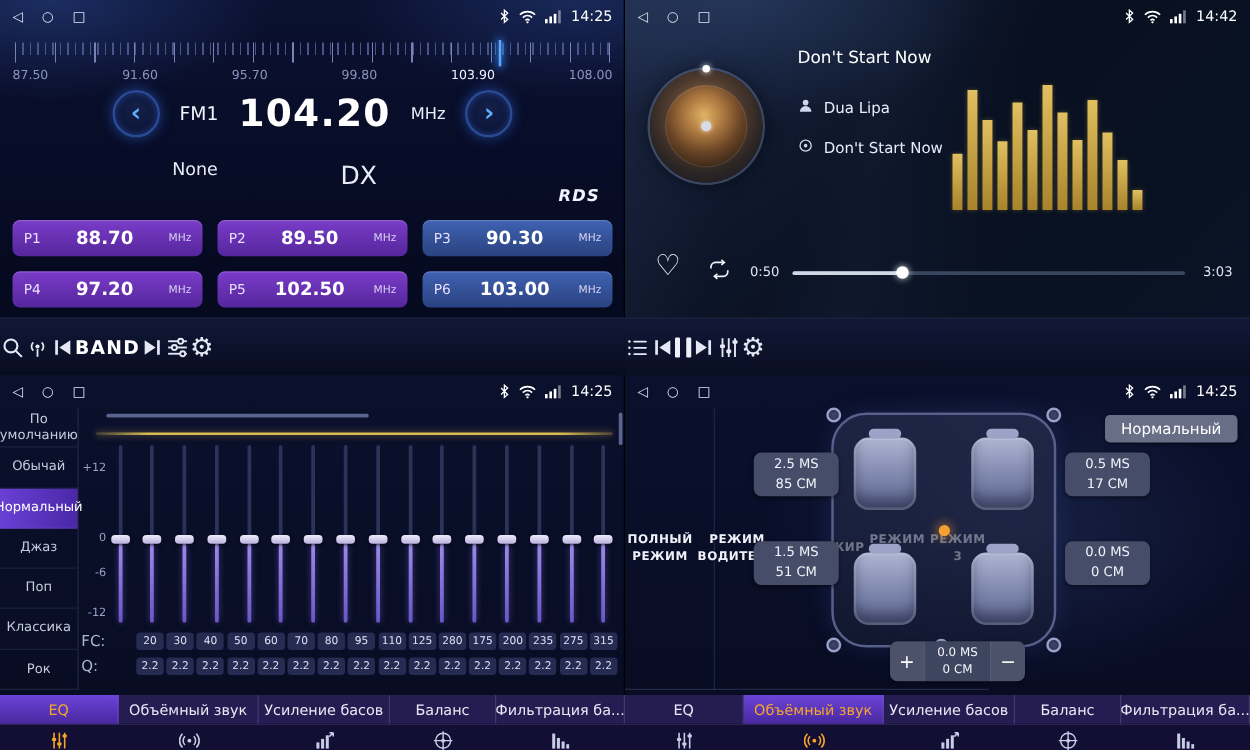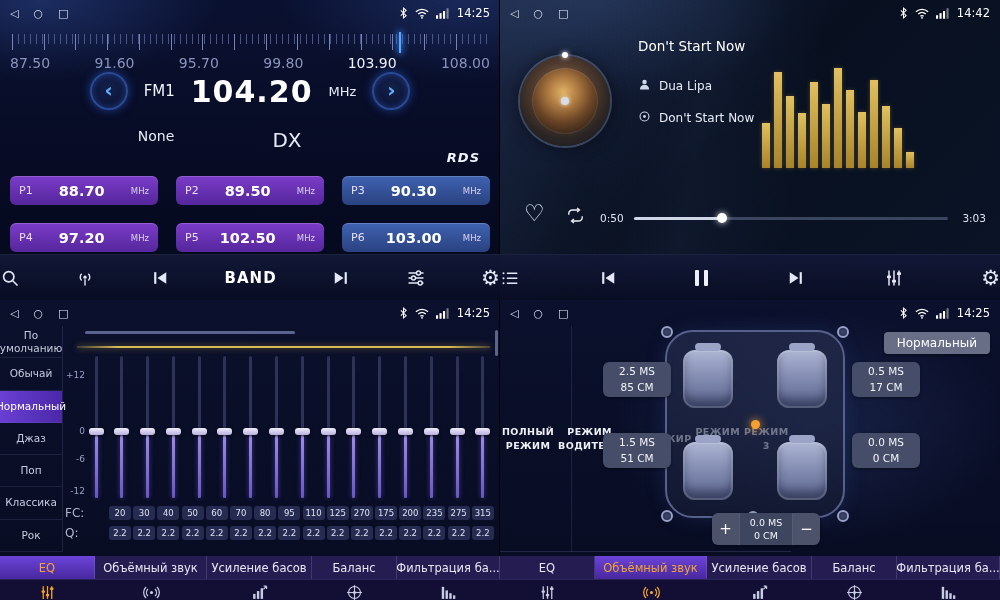--- a/index.html
+++ b/index.html
@@ -19,37 +19,37 @@
 .player-p{background:radial-gradient(ellipse 70% 60% at 20% 0%,rgba(90,130,200,.22),transparent 55%),linear-gradient(135deg,#0e1832 0%,#081020 45%,#0a1426 100%)}
 .player-p::before{content:"";position:absolute;inset:0;background:linear-gradient(115deg,rgba(150,180,240,.10) 0%,transparent 35%),linear-gradient(100deg,transparent 20%,rgba(120,150,220,.06) 40%,transparent 60%);pointer-events:none}
 .eq-p{background:linear-gradient(180deg,#0b102c 0%,#080c22 100%)}
 .sur-p{background:radial-gradient(ellipse 55% 55% at 62% 42%,rgba(60,85,150,.28),transparent 72%),linear-gradient(180deg,#0b102c,#080c22)}
 
 
 .ruler{position:absolute;left:0;right:0;top:30px;height:42px;cursor:pointer}
 .ticks1{position:absolute;left:12px;right:12px;top:4px;height:10px;background:repeating-linear-gradient(90deg,#49558a 0 1px,transparent 1px 6px)}
 .ticks2{position:absolute;left:12px;right:12px;top:4px;height:16px;background:repeating-linear-gradient(90deg,#7683b6 0 1px,transparent 1px 31.7px)}
 .rmarker{position:absolute;left:399px;top:2px;width:2px;height:21px;background:#58aaff;box-shadow:0 0 7px 1px #3a8aff}
-.rlabels{position:absolute;left:10px;right:10px;top:25px;display:flex;justify-content:space-between;font-size:14px;color:#8a94bc}
+.rlabels{position:absolute;left:10px;right:10px;top:25px;display:flex;justify-content:space-between;font-size:10px;color:#8a94bc}
 .rlabels span:nth-child(5){color:#eef2ff}
 .freq-row{position:absolute;left:0;right:0;top:72px;display:flex;align-items:center;justify-content:center;gap:16px}
 .arrow-btn{width:38px;height:38px;border-radius:50%;background:radial-gradient(circle at 50% 35%,#14204a,#0a1130);border:2px solid #2a4a96;box-shadow:0 0 10px rgba(50,110,230,.55),inset 0 0 6px rgba(60,120,240,.4);color:#5fb0ff;font-size:20px;font-weight:bold;display:flex;align-items:center;justify-content:center;cursor:pointer;font-family:inherit;padding-bottom:2px}
 .band-lbl{font-size:15px;color:#f0f3fc}
 .freq-big{font-size:30px;font-weight:bold;letter-spacing:1px;color:#fff}
 .freq-unit{font-size:13px;color:#e8ecf8}
 .mode-none{position:absolute;left:126px;top:128px;width:60px;text-align:center;font-size:14px;color:#e8ecf8}
 .mode-dx{position:absolute;left:264px;top:128px;width:46px;text-align:center;font-size:20px;color:#e8ecf8}
 .rds{position:absolute;right:20px;top:150px;font-size:13px;font-style:italic;font-weight:bold;color:#f0f4ff;letter-spacing:1px}
-.presets{position:absolute;left:10px;right:10px;top:176px;display:grid;grid-template-columns:1fr 1fr 1fr;gap:18px}
+.presets{position:absolute;left:10px;right:10px;top:176px;display:grid;grid-template-columns:1fr 1fr 1fr;gap:12px}
 .pchip{height:29px;border-radius:6px;display:flex;align-items:center;padding:0 9px;gap:4px;background:linear-gradient(180deg,#7a3cc8,#55269c);box-shadow:inset 0 1px 0 rgba(255,255,255,.18);cursor:pointer}
 .pchip.alt{background:linear-gradient(180deg,#3f62b2,#2a4280)}
 .p-id{font-size:11px;color:#eadfff}
 .p-freq{flex:1;text-align:center;font-size:14.5px;font-weight:bold;color:#fff}
 .p-unit{font-size:8.5px;color:#d9d2f2}
-.toolbar{position:absolute;left:0;right:0;bottom:0;height:46px;display:flex;align-items:center;justify-content:space-between;background:linear-gradient(180deg,rgba(18,24,56,.92),rgba(9,13,34,.96));border-top:1px solid rgba(130,150,210,.16);z-index:5}
+.toolbar{position:absolute;left:0;right:0;bottom:0;height:46px;display:flex;align-items:center;justify-content:flex-start;background:linear-gradient(180deg,rgba(18,24,56,.92),rgba(9,13,34,.96));border-top:1px solid rgba(130,150,210,.16);z-index:5}
 .toolbar span{cursor:pointer;display:flex;align-items:center}
 .band-btn{font-size:15px;font-weight:bold;letter-spacing:1px;color:#fff}
 .gear{font-size:21px;color:#e4e8f6}
 .ic{width:20px;height:20px;color:#e4e8f6}
 .ic-s{width:13px;height:13px}
 
 
 .art{position:absolute;left:20px;top:56px;width:90px;height:90px;border-radius:50%;background:radial-gradient(circle at 48% 40%,#e0b264 0%,#b07c42 20%,#6a4426 42%,#2c2014 65%,#100c12 88%);box-shadow:0 0 0 2px rgba(170,190,235,.3),0 0 16px rgba(0,0,0,.6),inset 0 0 0 12px rgba(10,10,18,.35),inset 0 0 0 13px rgba(200,210,240,.12)}
 .art::after{content:"";position:absolute;left:50%;top:-4px;width:6px;height:6px;margin-left:-3px;border-radius:50%;background:#fff;box-shadow:0 0 5px #fff}
 .art::before{content:"";position:absolute;left:50%;top:50%;width:8px;height:8px;margin:-4px;border-radius:50%;background:#d8dce8;box-shadow:0 0 4px rgba(255,255,255,.8);z-index:2}
@@ -540,21 +540,21 @@
             <span class="chip">20</span>
             <span class="chip">30</span>
             <span class="chip">40</span>
             <span class="chip">50</span>
             <span class="chip">60</span>
             <span class="chip">70</span>
             <span class="chip">80</span>
             <span class="chip">95</span>
             <span class="chip">110</span>
             <span class="chip">125</span>
-            <span class="chip">270</span>
+            <span class="chip">280</span>
             <span class="chip">175</span>
             <span class="chip">200</span>
             <span class="chip">235</span>
             <span class="chip">275</span>
             <span class="chip">315</span>
           </div>
       </div>
       <div class="fcq q-row">
         <span class="lab">Q:</span>
         <div class="vals">

